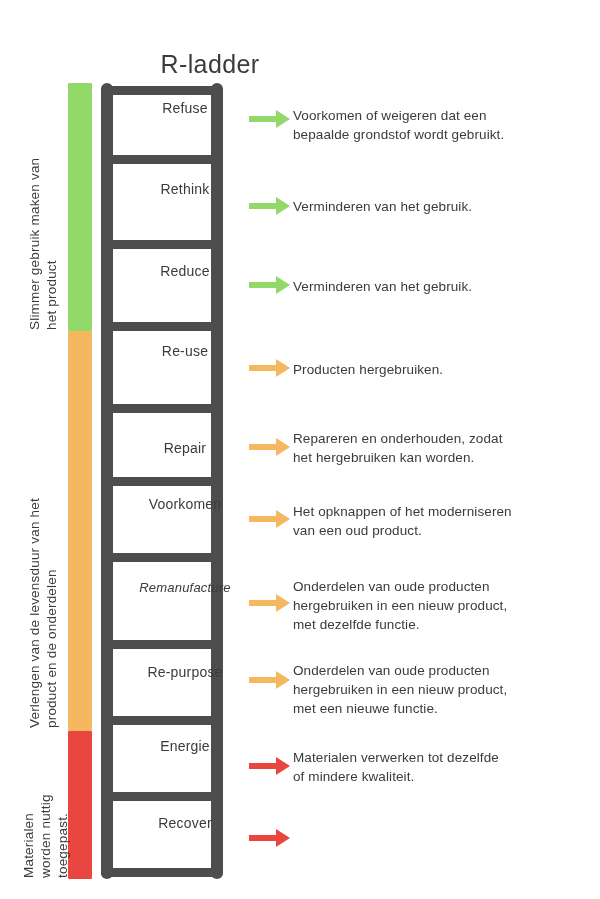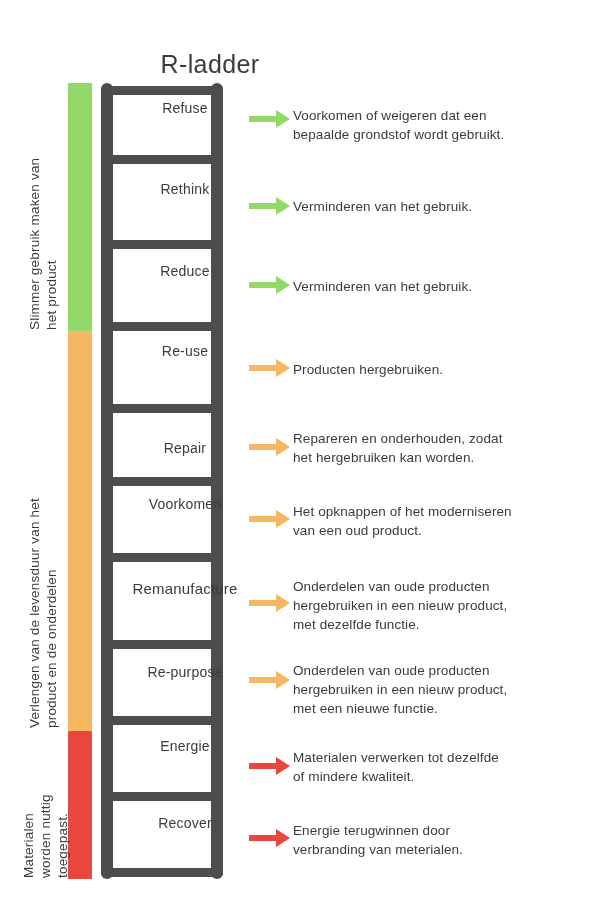--- a/index.html
+++ b/index.html
@@ -77,21 +77,21 @@
   .rung-label {
     position: absolute;
     left: 101px;
     width: 122px;
     text-align: center;
     font-size: 14px;
     color: #3b3b3b;
     letter-spacing: 0.2px;
     padding-left: 23px;
   }
-  .rung-label.small { font-size: 15px; }
+  .rung-label.small { font-size: 13px; font-style: italic; }
 
   
   .arrow {
     position: absolute;
     left: 249px;
     height: 22px;
     width: 42px;
   }
   .arrow svg { display: block; }
 
@@ -213,16 +213,14 @@
   <div class="desc" style="top:502px;">Het opknappen of het moderniseren
 van een oud product.</div>
   <div class="desc" style="top:577px;">Onderdelen van oude producten
 hergebruiken in een nieuw product,
 met dezelfde functie.</div>
   <div class="desc" style="top:661px;">Onderdelen van oude producten
 hergebruiken in een nieuw product,
 met een nieuwe functie.</div>
   <div class="desc" style="top:748px;">Materialen verwerken tot dezelfde
 of mindere kwaliteit.</div>
-  <div class="desc" style="top:821px;">Energie terugwinnen door
-verbranding van meterialen.</div>
 
 </div>
 
 </body></html>

